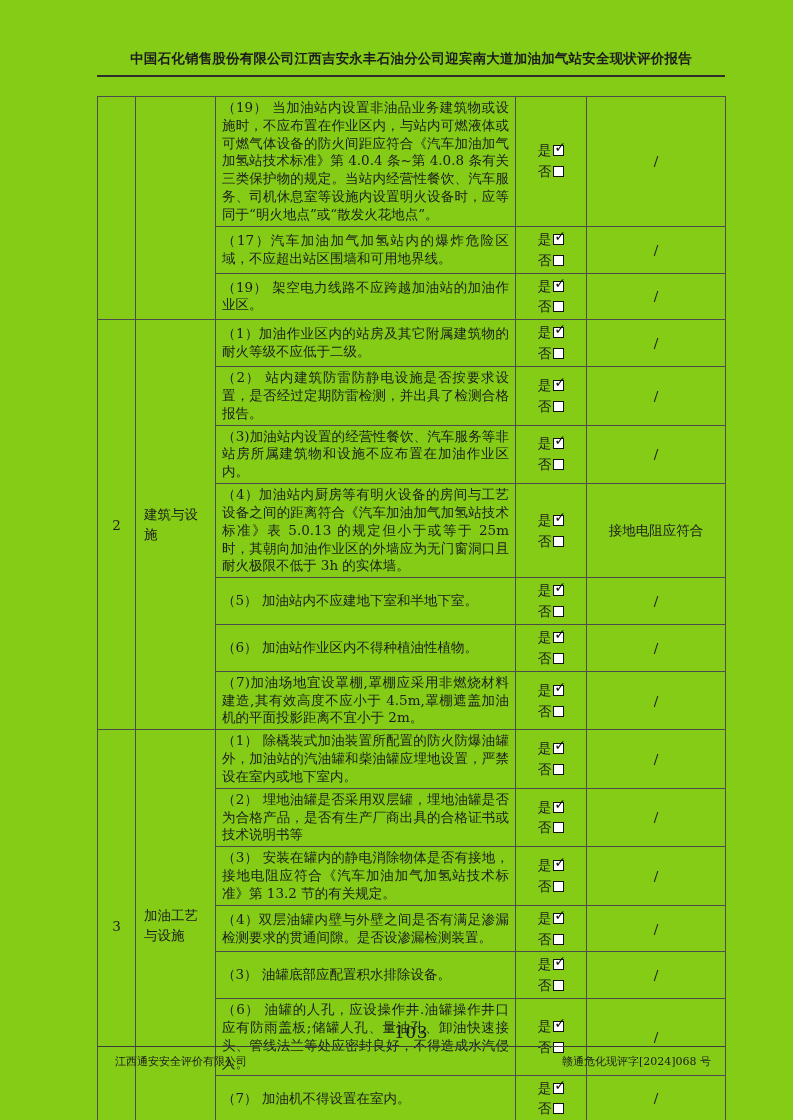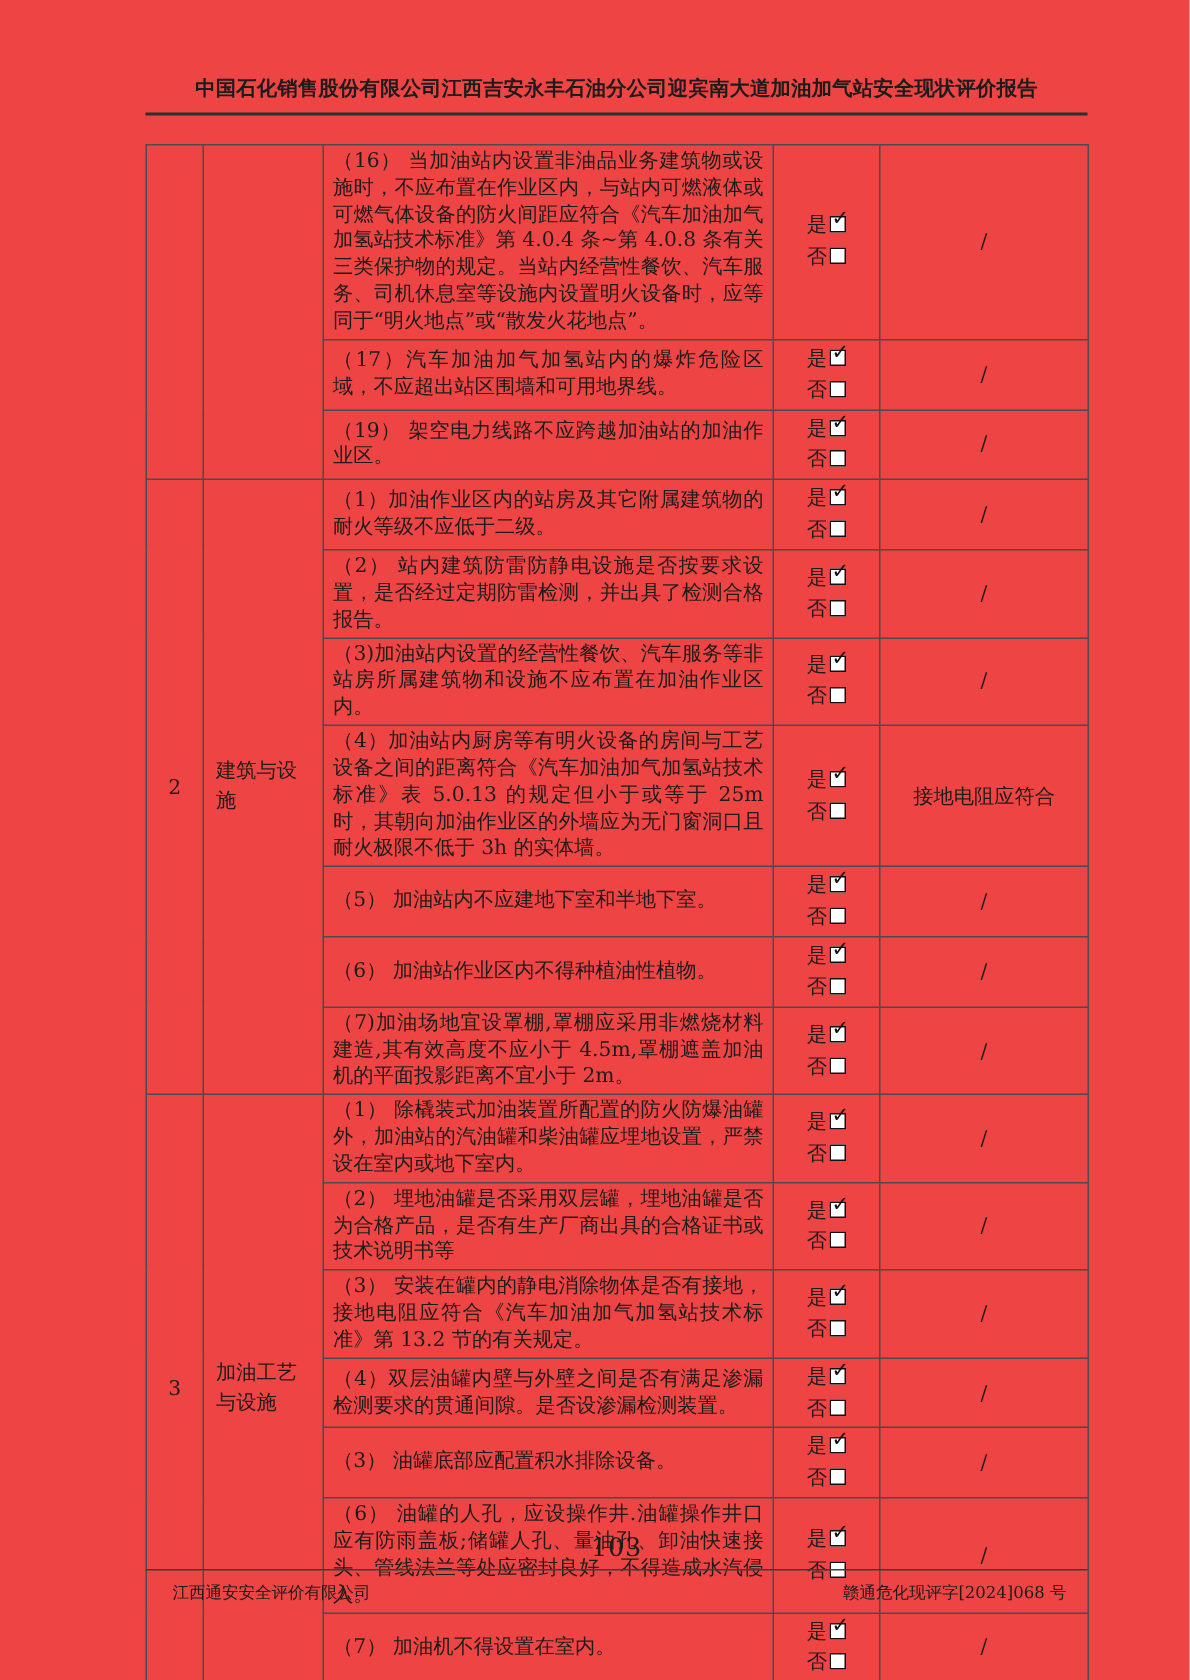--- a/index.html
+++ b/index.html
@@ -1,20 +1,20 @@
 <!DOCTYPE html>
 <html><head>
 <meta charset="utf-8">
 <style>
   * { margin:0; padding:0; box-sizing:border-box; }
   html,body { background:#e9e9e9; }
   body { font-family:"DejaVu Serif","Liberation Serif",serif; }
   .page {
     position:relative; width:793px; height:1120px; margin:0 auto;
-    background:#ef4444; color:#1c1c1c; overflow:hidden;
+    background:#84cc16; color:#1c1c1c; overflow:hidden;
   }
   .content { position:absolute; left:97px; top:0; width:628px; }
 
   
   .doc-title {
     margin-top:50px; text-align:center;
     font-size:13.5px; font-weight:bold; letter-spacing:0.2px;
     white-space:nowrap;
   }
   .header-rule { margin-top:7px; border-top:2px solid #2f2f2f; }
@@ -65,21 +65,21 @@
           <col style="width:80px">
           <col style="width:300px">
           <col style="width:71px">
           <col style="width:139px">
       </colgroup>
       <tbody>
 
         <tr style="height:120px">
           <td class="c-num" rowspan="3"></td>
           <td class="c-cat" rowspan="3"></td>
-          <td class="c-text">（16） 当加油站内设置非油品业务建筑物或设施时，不应布置在作业区内，与站内可燃液体或可燃气体设备的防火间距应符合《汽车加油加气加氢站技术标准》第 4.0.4 条~第 4.0.8 条有关三类保护物的规定。当站内经营性餐饮、汽车服务、司机休息室等设施内设置明火设备时，应等同于“明火地点”或“散发火花地点”。</td>
+          <td class="c-text">（19） 当加油站内设置非油品业务建筑物或设施时，不应布置在作业区内，与站内可燃液体或可燃气体设备的防火间距应符合《汽车加油加气加氢站技术标准》第 4.0.4 条~第 4.0.8 条有关三类保护物的规定。当站内经营性餐饮、汽车服务、司机休息室等设施内设置明火设备时，应等同于“明火地点”或“散发火花地点”。</td>
           <td class="c-check">
             <div class="yn-line"><span>是</span><span class="box"><span class="tick">✓</span></span></div>
             <div class="yn-line"><span>否</span><span class="box"></span></div>
           </td>
           <td class="c-result">/</td>
         </tr>
         <tr style="height:42px">
           <td class="c-text">（17）汽车加油加气加氢站内的爆炸危险区域，不应超出站区围墙和可用地界线。</td>
           <td class="c-check">
             <div class="yn-line"><span>是</span><span class="box"><span class="tick">✓</span></span></div>

